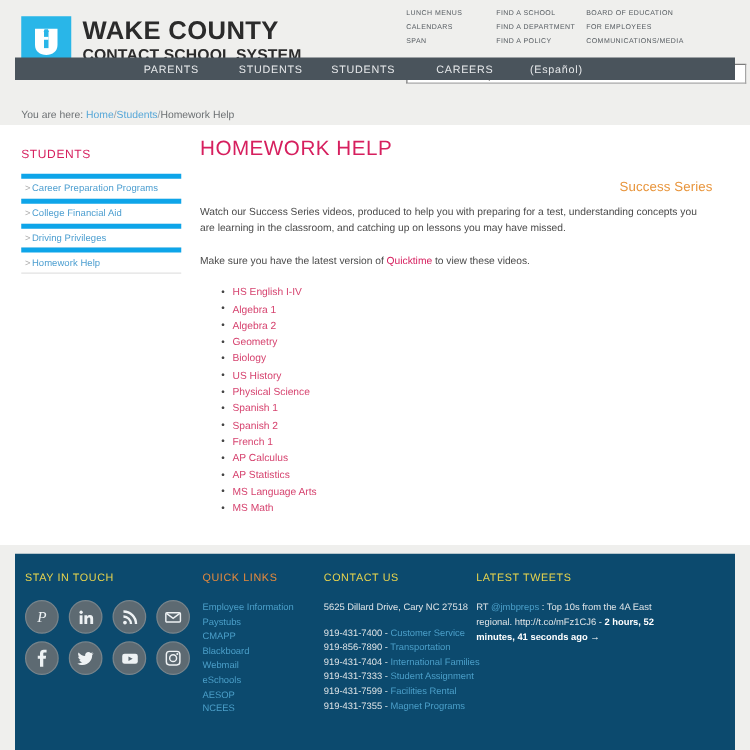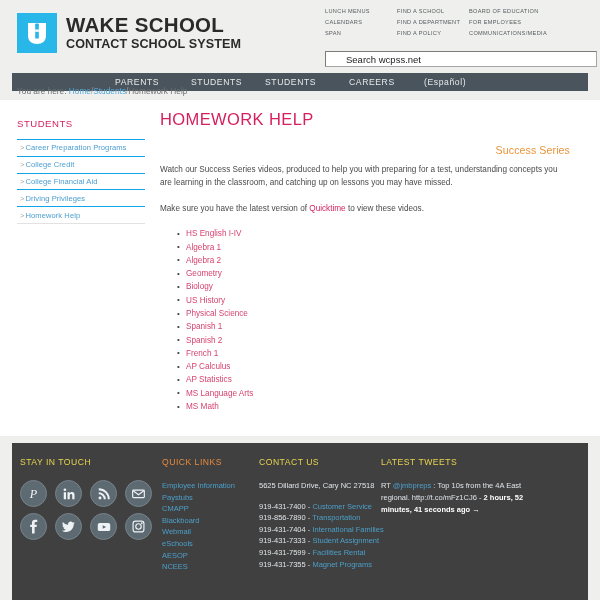--- a/index.html
+++ b/index.html
@@ -48,21 +48,21 @@
     position: absolute; left: 325px; top: 51px;
     width: 272px; height: 16px;
     background: #ffffff; border: 1px solid #a6a6a6;
     border-top-color: #7b7b7b; border-left-color: #7b7b7b;
     font-size: 9.5px; color: #222; padding: 0 20px;
     font-family: "Liberation Sans", sans-serif;
   }
 
   
   .navbar {
-    position: absolute; left: 12px; top: 73px;
+    position: absolute; left: 12px; top: 46px;
     width: 576px; height: 18px;
     background: #4a545c;
     display: flex; align-items: center;
   }
   .nav-item {
     font-size: 8.6px; color: #e8eaec; letter-spacing: 0.6px;
     cursor: pointer; position: absolute; top: 4px;
   }
 
   
@@ -80,21 +80,21 @@
     background: #ffffff;
   }
 
   
   .sidebar { position: absolute; left: 17px; top: 18px; width: 128px; }
   .sidebar-title {
     font-size: 9.6px; color: #d61f5e; letter-spacing: 0.5px;
     margin-bottom: 11px; font-weight: normal;
   }
   .side-item {
-    border-top: 1px solid #0ea5e9;
+    border-top: 4px solid #0ea5e9;
     border-bottom: 1px solid #e2e2e2;
     margin-top: -1px;
     padding: 3.4px 2px 3.4px 3px;
     font-size: 7.6px; color: #4c9ed0; cursor: pointer;
     white-space: nowrap; letter-spacing: 0.05px;
   }
   .side-item .caret { color: #a8a8a8; margin-right: 1px; }
 
   
   .main { position: absolute; left: 160px; top: 10px; width: 410px; }
@@ -118,21 +118,21 @@
   .subject-list li::before {
     content: "\2022"; position: absolute; left: -9px; top: -0.5px;
     color: #444; font-size: 8px;
   }
   .subject-list a { color: #d6436f; text-decoration: none; cursor: pointer; }
 
   
   .footer {
     position: absolute; left: 12px; top: 443px;
     width: 576px; height: 157px;
-    background: #404040;
+    background: #0c4a6e;
   }
   .f-col { position: absolute; top: 14px; }
   .f-head {
     font-size: 8.6px; letter-spacing: 0.5px; margin-bottom: 13px;
     font-weight: normal;
   }
   .f-head.yellow { color: #e8d44d; }
   .f-head.orange { color: #e88a3c; }
   .social-grid {
     display: grid; grid-template-columns: repeat(4, 27px);
@@ -172,21 +172,21 @@
     <div class="logo-wrap">
       <div class="logo-mark">
         <svg width="28" height="28" viewBox="0 0 28 28">
           <path d="M5 4 h18 v13 c0 5 -4 8 -9 8 c-5 0 -9 -3 -9 -8 z" fill="#ffffff"></path>
           <rect x="12.2" y="5.5" width="3.6" height="14" fill="#29b6e8"></rect>
           <rect x="12.2" y="10.5" width="3.6" height="2.3" fill="#ffffff"></rect>
           <path d="M12.6 4.4 h2.8 l0.7 2.2 h-4.2 z" fill="#29b6e8"></path>
         </svg>
       </div>
       <div class="logo-text">
-        <span class="logo-line1">WAKE SCHOOL</span>
+        <span class="logo-line1">WAKE COUNTY</span>
         <span class="logo-line2">CONTACT SCHOOL SYSTEM</span>
       </div>
     </div>
 
     <div class="quicklinks">
       <div class="ql-col">
         <div class="ql-item">LUNCH MENUS</div>
         <div class="ql-item">CALENDARS</div>
         <div class="ql-item">SPAN</div>
       </div>
@@ -217,23 +217,20 @@
     <span>You are here:</span>
     <a>Home</a><span class="sep">/</span><a>Students</a><span class="sep">/</span><span>Homework Help</span>
   </div>
 
   <div class="content-area">
 
     <div class="sidebar">
       <div class="sidebar-title">STUDENTS</div>
       <div class="side-item">
         <span class="caret">&gt;</span><span>Career Preparation Programs</span>
-      </div>
-      <div class="side-item">
-        <span class="caret">&gt;</span><span>College Credit</span>
       </div>
       <div class="side-item">
         <span class="caret">&gt;</span><span>College Financial Aid</span>
       </div>
       <div class="side-item">
         <span class="caret">&gt;</span><span>Driving Privileges</span>
       </div>
       <div class="side-item">
         <span class="caret">&gt;</span><span>Homework Help</span>
       </div>

